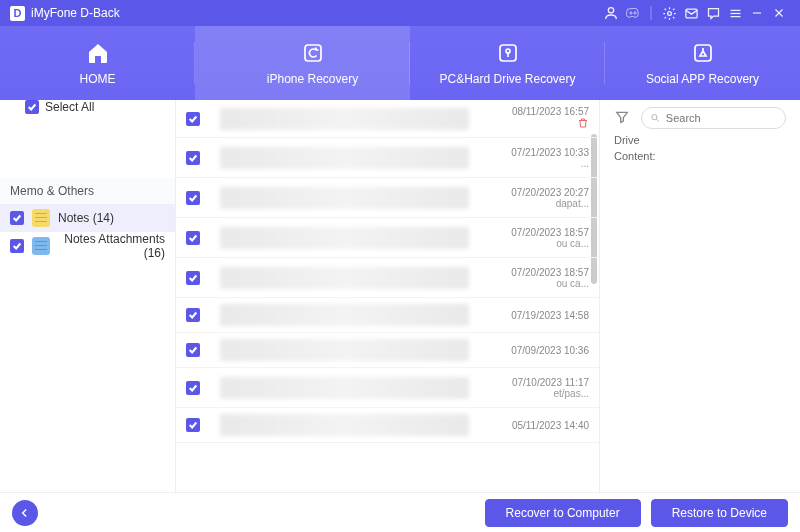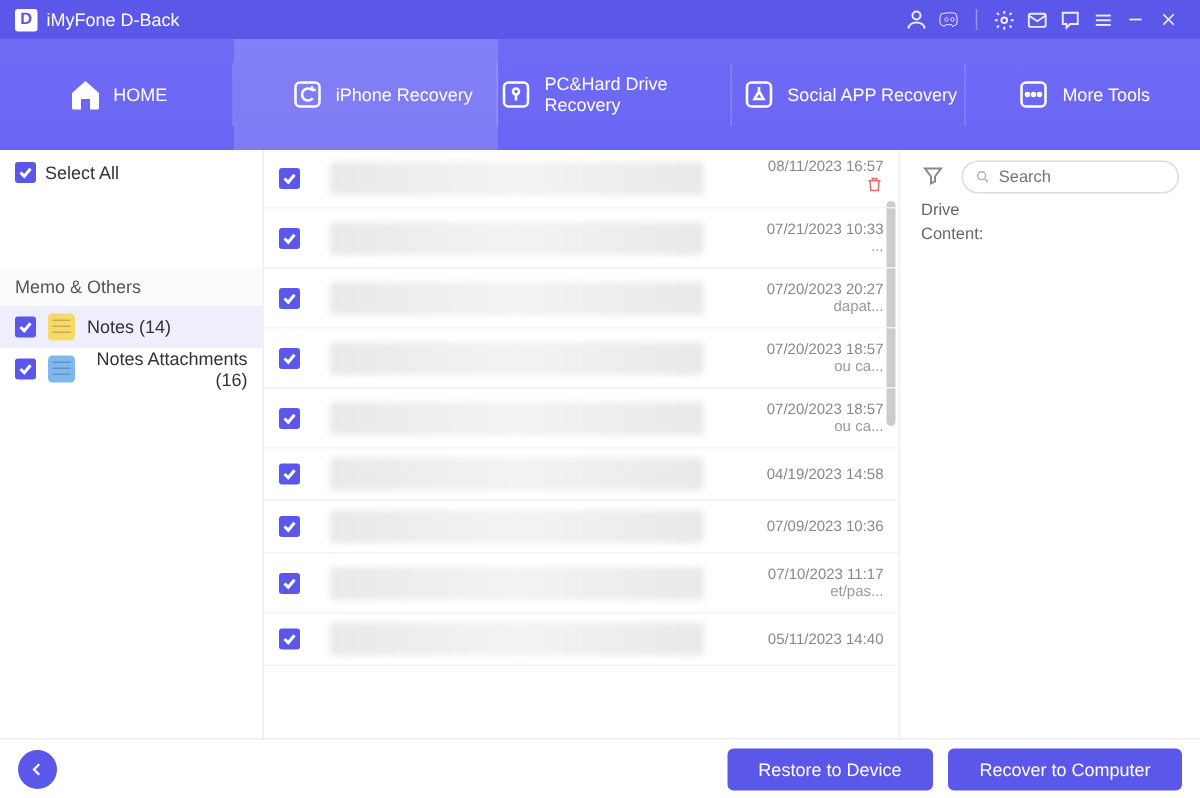--- a/index.html
+++ b/index.html
@@ -5,32 +5,32 @@
 * { box-sizing: border-box; margin: 0; padding: 0; font-family: -apple-system, Segoe UI, Arial, sans-serif; }
 body { width: 800px; height: 532px; overflow: hidden; background: #fff; position: relative; }
 
 .titlebar { height: 26px; background: #5b57e9; color: #fff; display: flex; align-items: center; padding: 0 10px; font-size: 12px; }
 .titlebar .logo-badge { width: 15px; height: 15px; background: #fff; color: #5b57e9; display: flex; align-items: center; justify-content: center; border-radius: 2px; font-weight: bold; font-size: 11px; margin-right: 6px; }
 .titlebar .spacer { flex: 1; }
 .titlebar .win-icon { width: 22px; display: flex; justify-content: center; align-items: center; opacity: .9; cursor: pointer; }
 .titlebar svg { stroke: #fff; fill: none; }
 
 .navbar { height: 74px; background: linear-gradient(#6f6bf5, #6a66f3); display: flex; }
-.nav-item { flex: 1; display: flex; flex-direction: row; align-items: center; justify-content: center; color: #fff; font-size: 12px; gap: 7px; cursor: pointer; position: relative; }
+.nav-item { flex: 1; display: flex; flex-direction: column; align-items: center; justify-content: center; color: #fff; font-size: 12px; gap: 7px; cursor: pointer; position: relative; }
 .nav-item.active { background: rgba(255,255,255,0.14); padding-left: 20px; }
 .nav-item .divider { position:absolute; right:0; top:16px; bottom:16px; width:1px; background: rgba(255,255,255,.18); }
 .nav-item:last-child .divider { display:none; }
 .nav-icon { width:24px; height:24px; display:flex; align-items:center; justify-content:center; }
 .nav-icon svg { stroke:#fff; fill:none; }
 .nav-item:first-child .nav-icon svg { fill:#fff; stroke:none; }
 
 .body-row { display:flex; height: calc(100% - 26px - 74px - 40px); }
 
 .sidebar { width: 176px; border-right: 1px solid #eee; display:flex; flex-direction:column; font-size: 12px; }
-.select-all { height: 30px; display:flex; align-items:center; padding: 0 10px; gap:6px; color:#333; }
+.select-all { height: 30px; display:flex; padding: 0 10px; gap:6px; color:#333;margin-left:15px; }
 .group-header { height: 26px; display:flex; align-items:center; padding: 0 10px; color:#555; background:#fafbfc;margin-top:48px; }
 .side-item { height:28px; display:flex; align-items:center; gap:8px; padding:0 10px 0 10px; cursor:pointer; color:#333;text-align:right; }
 .side-item.active { background:#efeefc; }
 .note-ico { width:18px; height:18px; border-radius:3px; background:#f7d969; position:relative; flex:0 0 18px; }
 .note-ico.blue { background:#7db8ee; }
 .note-ico::before { content:""; position:absolute; left:3px; right:3px; top:4px; border-top:1px solid rgba(0,0,0,.2); }
 .note-ico::after { content:""; position:absolute; left:3px; right:3px; top:8px; border-top:1px solid rgba(0,0,0,.2); box-shadow:0 4px 0 rgba(0,0,0,.2); }
 
 .cb { width:14px; height:14px; border-radius:2px; background:#5b57e9; display:flex; align-items:center; justify-content:center; flex:0 0 14px; cursor:pointer; }
 .cb svg { width:10px; height:10px; stroke:#fff; stroke-width:2.5; fill:none; }
@@ -154,31 +154,20 @@
   <div class="nav-item">
     <div class="nav-icon">
         <svg width="24" height="24" viewBox="0 0 24 24" stroke-width="1.7">
           <rect x="4" y="4" width="16" height="16" rx="3"></rect>
           <path d="M12 7v3m0 0l-3 5h6l-3-5z"></path>
         </svg>
       </div>
     <span>Social APP Recovery</span>
       <div class="divider"></div>
   </div>
-  <div class="nav-item">
-    <div class="nav-icon">
-        <svg width="24" height="24" viewBox="0 0 24 24" stroke-width="1.7">
-          <rect x="4" y="4" width="16" height="16" rx="3"></rect>
-          <circle cx="8" cy="12" r="1" fill="#fff"></circle>
-          <circle cx="12" cy="12" r="1" fill="#fff"></circle>
-          <circle cx="16" cy="12" r="1" fill="#fff"></circle>
-        </svg>
-      </div>
-    <span>More Tools</span>
-  </div>
 </div>
 
 <div class="body-row">
   <div class="sidebar">
     <div class="select-all">
       <div class="cb">
           <svg viewBox="0 0 12 12">
             <polyline points="2,6 5,9 10,3"></polyline>
           </svg>
         </div>
@@ -274,21 +263,21 @@
             </div>
           </div>
           <div class="row">
             <div class="cb">
               <svg viewBox="0 0 12 12">
                 <polyline points="2,6 5,9 10,3"></polyline>
               </svg>
             </div>
             <div class="thumb"></div>
             <div class="meta">
-              <span>04/19/2023 14:58</span>
+              <span>07/19/2023 14:58</span>
             </div>
           </div>
           <div class="row">
             <div class="cb">
               <svg viewBox="0 0 12 12">
                 <polyline points="2,6 5,9 10,3"></polyline>
               </svg>
             </div>
             <div class="thumb"></div>
             <div class="meta">
@@ -340,15 +329,15 @@
   </div>
 </div>
 
 <div class="footer">
   <div class="back-btn">
       <svg width="14" height="14" viewBox="0 0 24 24" stroke="#fff" fill="none" stroke-width="2.5">
         <polyline points="14,6 8,12 14,18"></polyline>
       </svg>
     </div>
   <div class="spacer"></div>
+  <div class="action-btn">Recover to Computer</div>
   <div class="action-btn">Restore to Device</div>
-  <div class="action-btn">Recover to Computer</div>
 </div>
 
 </body></html>

